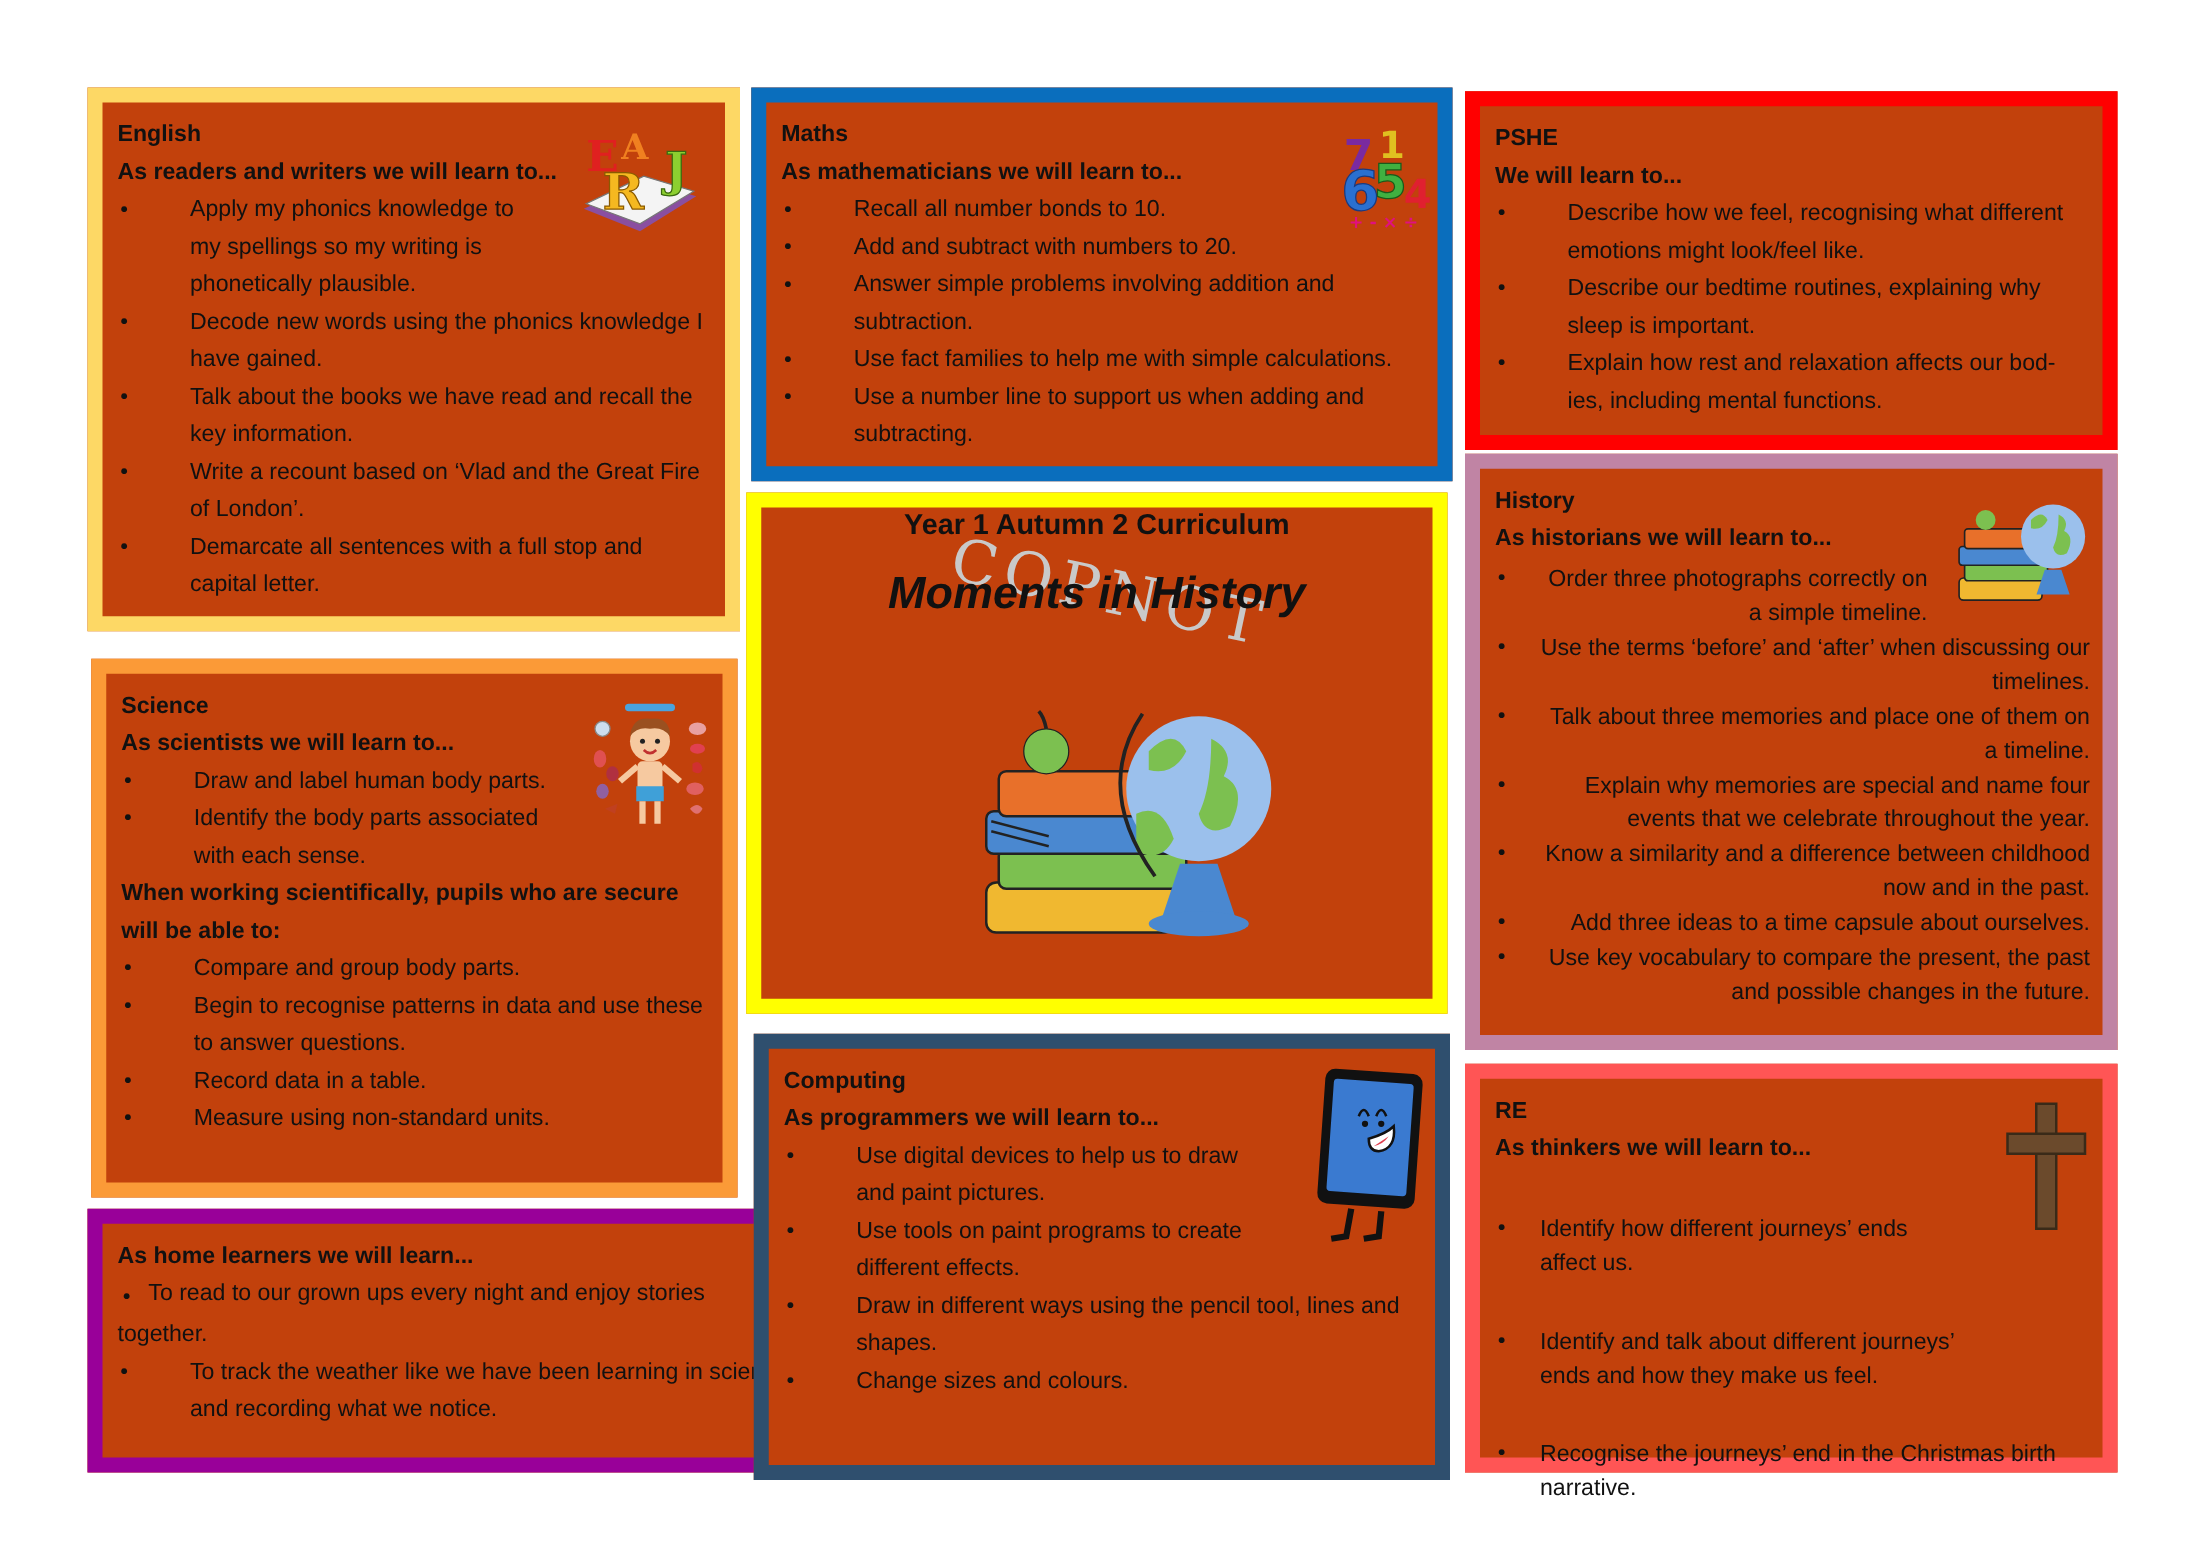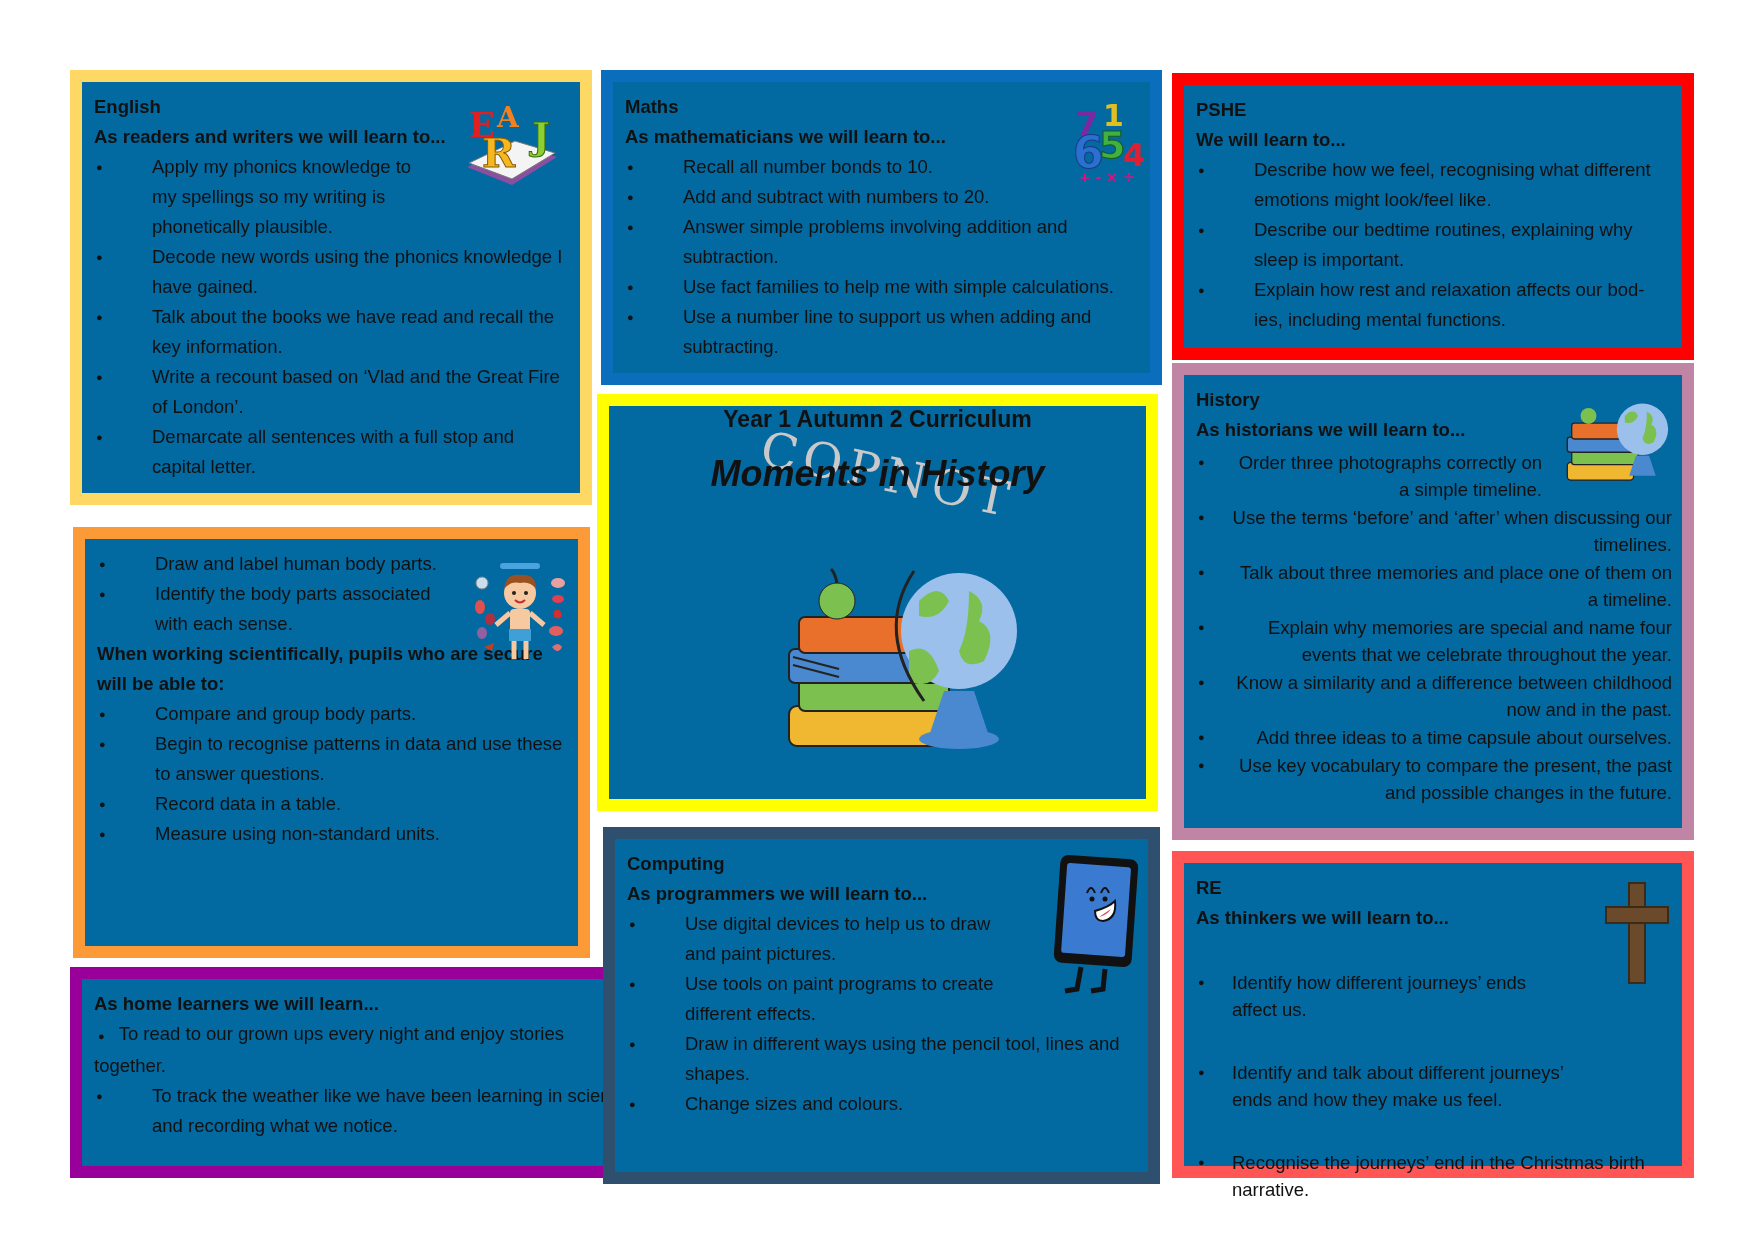--- a/index.html
+++ b/index.html
@@ -1,18 +1,18 @@
 <!DOCTYPE html>
 <html><head>
 <meta charset="utf-8">
 <style>
   html, body { margin:0; padding:0; }
   body { width:1754px; height:1240px; background:#ffffff; position:relative; overflow:hidden;
          font-family:"Liberation Sans", "DejaVu Sans", sans-serif; color:#111; }
-  .box { position:absolute; box-sizing:border-box; background:#0369a1; border-style:solid; border-width:12px; }
+  .box { position:absolute; box-sizing:border-box; background:#c2410c; border-style:solid; border-width:12px; }
   .box .inner { padding:10px 10px 8px 12px; font-size:18.5px; line-height:30px; }
   .heading { font-weight:bold; font-size:18.5px; line-height:30px; }
   ul.bl { list-style:none; margin:0; padding:0; }
   ul.bl li { position:relative; padding-left:58px; }
   ul.bl li::before { content:"\25CF"; position:absolute; left:2px; top:0; font-size:11px; }
   ul.bl.tight li { padding-left:36px; }
   .hist ul.bl li { line-height:27px; margin-bottom:1px;text-align:right; }
   .re ul.bl li { line-height:27px; margin-bottom:1px;margin-top:36px; }
   .pic { position:absolute; }
 
@@ -53,20 +53,22 @@
       <text x="12" y="40" font-family="DejaVu Serif, serif" font-weight="bold" font-size="34" fill="#e02020">E</text>
       <text x="40" y="30" font-family="DejaVu Serif, serif" font-weight="bold" font-size="28" fill="#f08020">A</text>
       <text x="25" y="70" font-family="DejaVu Serif, serif" font-weight="bold" font-size="40" fill="#f5b820" stroke="#8a5a00">R</text>
       <text x="75" y="52" font-family="DejaVu Serif, serif" font-weight="bold" font-size="38" fill="#8ccf30" stroke="#3a6a10">J</text>
     </svg>
   </div>
 </div>
 
 <div class="box" id="science">
   <div class="inner">
+    <div class="heading">Science</div>
+    <div class="heading">As scientists we will learn to...</div>
     <ul class="bl" style="padding-right:110px">
       <li>Draw and label human body parts.</li>
       <li>Identify the body parts associated with each sense.</li>
     </ul>
     <div class="heading">When working scientifically, pupils who are secure will be able to:</div>
     <ul class="bl">
       <li>Compare and group body parts.</li>
       <li>Begin to recognise patterns in data and use these to answer questions.</li>
       <li>Record data in a table.</li>
       <li>Measure using non-standard units.</li>

